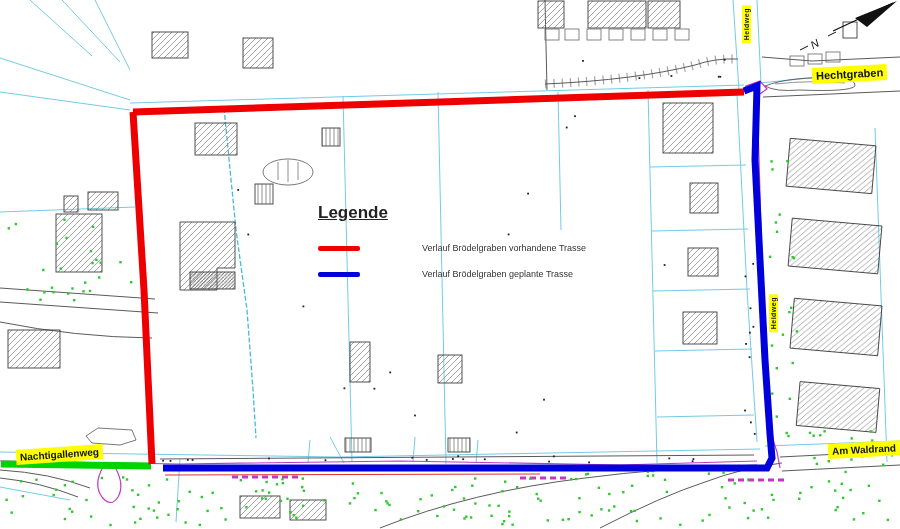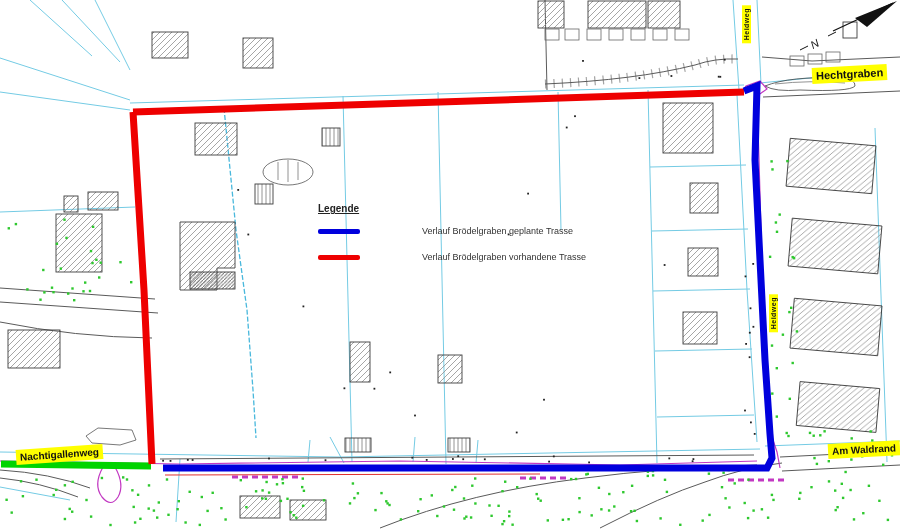--- a/index.html
+++ b/index.html
@@ -8,21 +8,21 @@
   .label{
     position:absolute;background:var(--label-bg,#ffff00);color:#111;
     font-size:10px;font-weight:bold;line-height:1.1;padding:2px 4px;white-space:nowrap;
   }
   .vlabel{
     position:absolute;background:var(--label-bg,#ffff00);color:#111;
     font-size:7px;font-weight:bold;writing-mode:vertical-rl;transform:rotate(180deg);
     padding:3px 1px;white-space:nowrap;letter-spacing:.5px;
   }
   .legend{position:absolute;left:318px;top:203px;width:320px;color:#111;}
-  .legend-title{font-size:10px;font-weight:bold;text-decoration:underline;color:#222;margin-bottom:12px;}
+  .legend-title{font-size:17px;font-weight:bold;text-decoration:underline;color:#222;margin-bottom:20px;}
   .legend-row{display:flex;align-items:center;margin-bottom:16px;}
   .legend-swatch{width:42px;height:5px;border-radius:2px;flex:0 0 42px;}
   .legend-label{font-size:9px;color:#333;margin-left:62px;white-space:nowrap;}
 </style>
 </head>
 <body>
 
 <div class="stage">
 
 <svg width="900" height="529" viewBox="0 0 900 529">
@@ -443,26 +443,26 @@
     <polygon points="897,1 855,18 867,27" fill="#111"></polygon>
     <line x1="800" y1="50" x2="808" y2="46" stroke="#111" stroke-width="1"></line>
     <line x1="828" y1="36" x2="836" y2="32" stroke="#111" stroke-width="1"></line>
     <text id="north-letter" x="810" y="47" font-size="11" font-style="italic" font-family="Liberation Sans, sans-serif" fill="#111" transform="rotate(-28 816 42)">N</text>
   </g>
 </svg>
 
 <div class="legend">
   <div class="legend-title">Legende</div>
   <div class="legend-row">
+    <span class="legend-swatch" style="background: rgb(238, 0, 0);"></span>
+    <span class="legend-label">Verlauf Brödelgraben vorhandene Trasse</span>
+  </div>
+  <div class="legend-row">
     <span class="legend-swatch" style="background: rgb(0, 0, 221);"></span>
     <span class="legend-label">Verlauf Brödelgraben geplante Trasse</span>
-  </div>
-  <div class="legend-row">
-    <span class="legend-swatch" style="background: rgb(238, 0, 0);"></span>
-    <span class="legend-label">Verlauf Brödelgraben vorhandene Trasse</span>
   </div>
 </div>
 
 <div class="label" style="left:812px;top:66px;font-size:11px;transform:rotate(-3deg);">Hechtgraben</div>
 <div class="label" style="left:16px;top:447px;transform:rotate(-4deg);">Nachtigallenweg</div>
 <div class="label" style="left:828px;top:442px;transform:rotate(-3deg);">Am Waldrand</div>
 <div class="vlabel" style="left:742px;top:5px;">Heidweg</div>
 <div class="vlabel" style="left:769px;top:294px;">Heidweg</div>
 
 </div>

